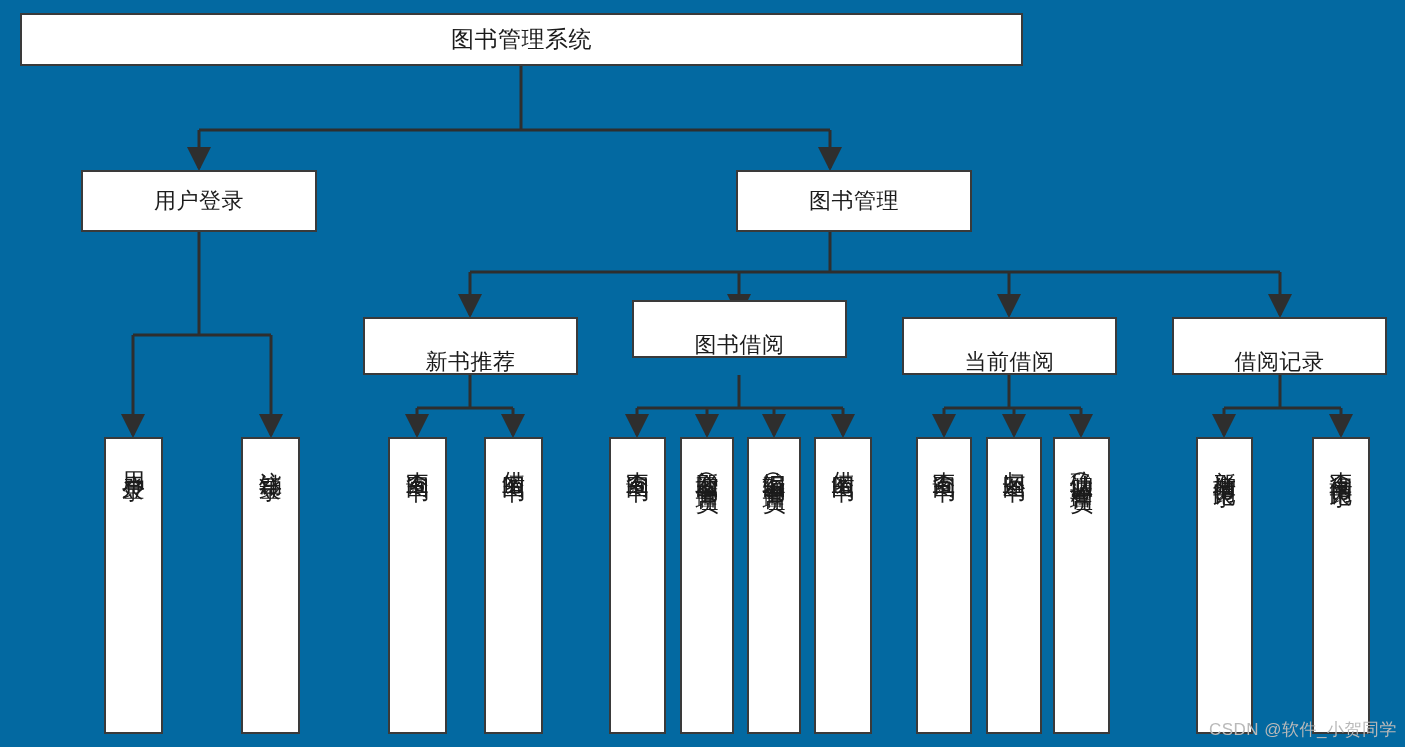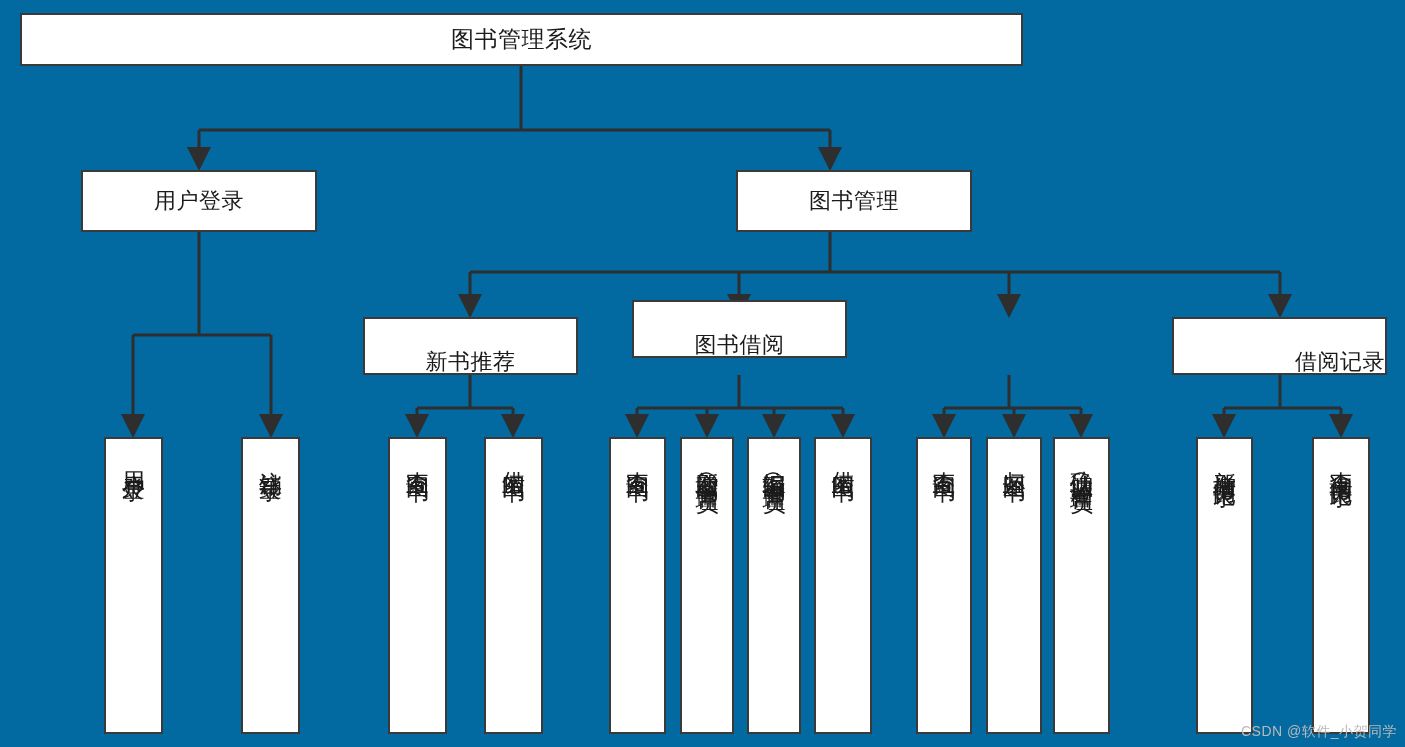--- a/index.html
+++ b/index.html
@@ -57,21 +57,21 @@
     letter-spacing: 3px;
     line-height: 1.0;
   }
   .node.root .node-label { font-size: 23px; }
   .node.level1 .node-label { font-size: 22px; }
   .node.level2 .node-label { font-size: 22px; margin-top: 32px; }
   #watermark {
     position: absolute;
     right: 8px;
     bottom: 6px;
-    font-size: 14px;
+    font-size: 17px;
     color: #b9b9b9;
     letter-spacing: 0.5px;
     white-space: nowrap;
     user-select: none;
   }
 </style>
 </head>
 <body>
 
 <div id="diagram-root">
@@ -136,21 +136,24 @@
   <div class="node horizontal level1" style="left:736px; top:170px; width:236px; height:62px;">
     <span class="node-label">图书管理</span>
   </div>
 
   <div class="node horizontal level2" style="left:363px; top:317px; width:215px; height:58px;">
     <span class="node-label">新书推荐</span>
   </div>
   <div class="node horizontal level2" style="left:632px; top:300px; width:215px; height:58px;">
     <span class="node-label">图书借阅</span>
   </div>
-  <div class="node horizontal level2" style="left:1172px; top:317px; width:215px; height:58px;justify-content:flex-end;">
+  <div class="node horizontal level2" style="left:902px; top:317px; width:215px; height:58px;">
+    <span class="node-label">当前借阅</span>
+  </div>
+  <div class="node horizontal level2" style="left:1172px; top:317px; width:215px; height:58px;">
     <span class="node-label">借阅记录</span>
   </div>
 
   <div class="node vertical" style="left:104px; top:437px; width:59px; height:297px;">
     <span class="node-label">用户登录</span>
   </div>
   <div class="node vertical" style="left:241px; top:437px; width:59px; height:297px;">
     <span class="node-label">注销登录</span>
   </div>
 

